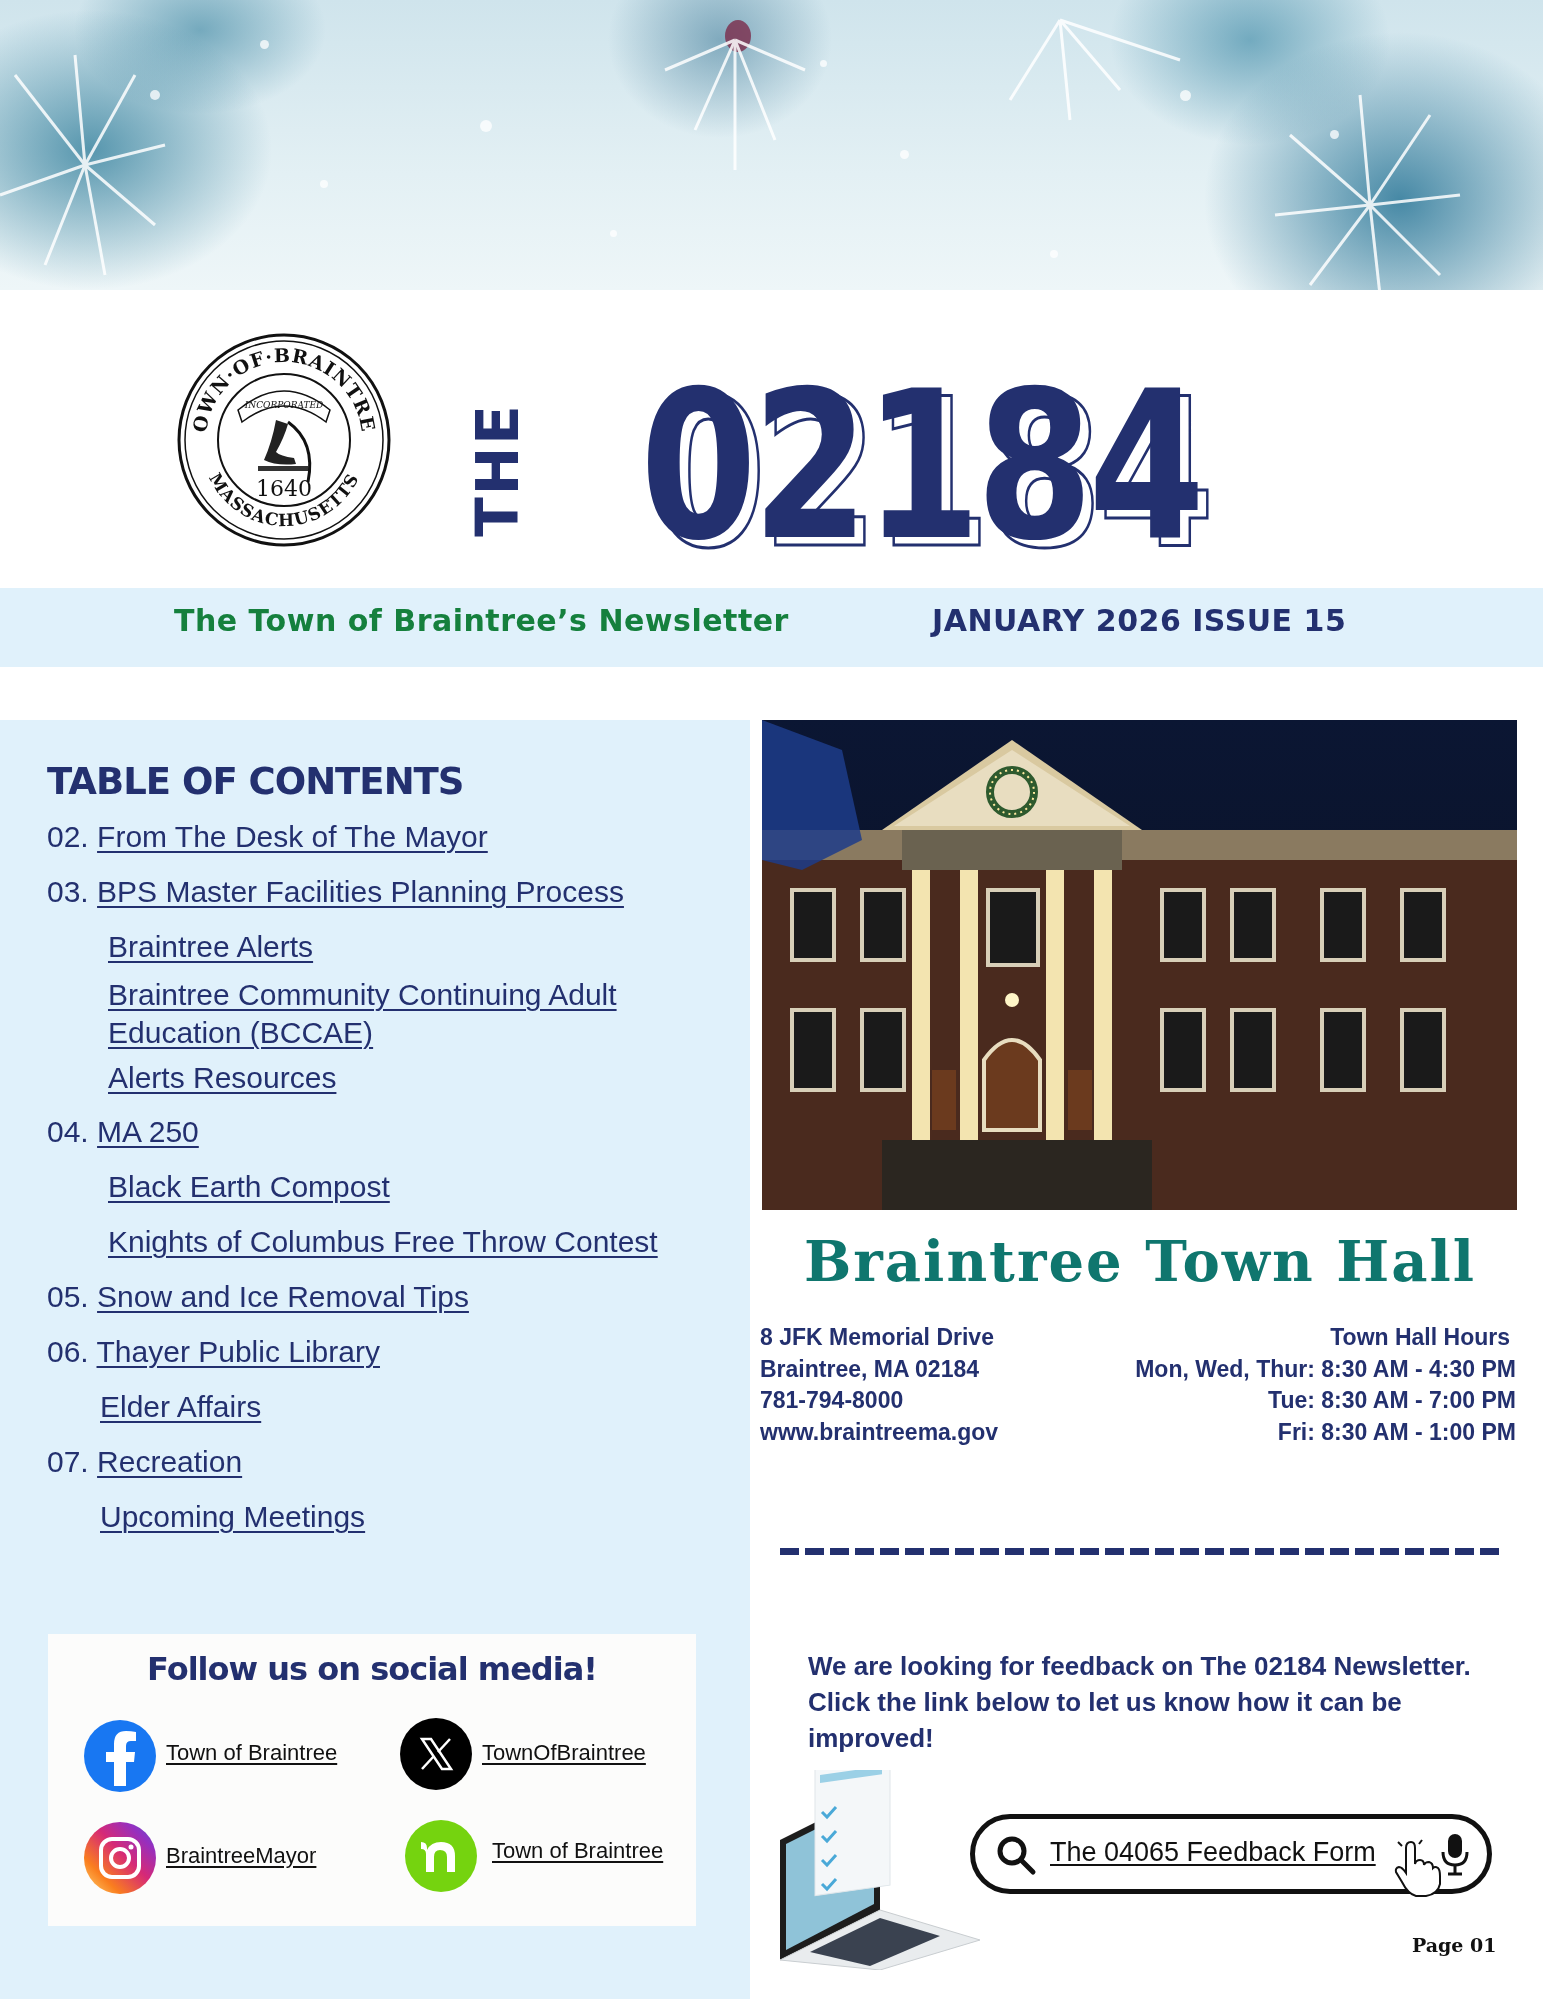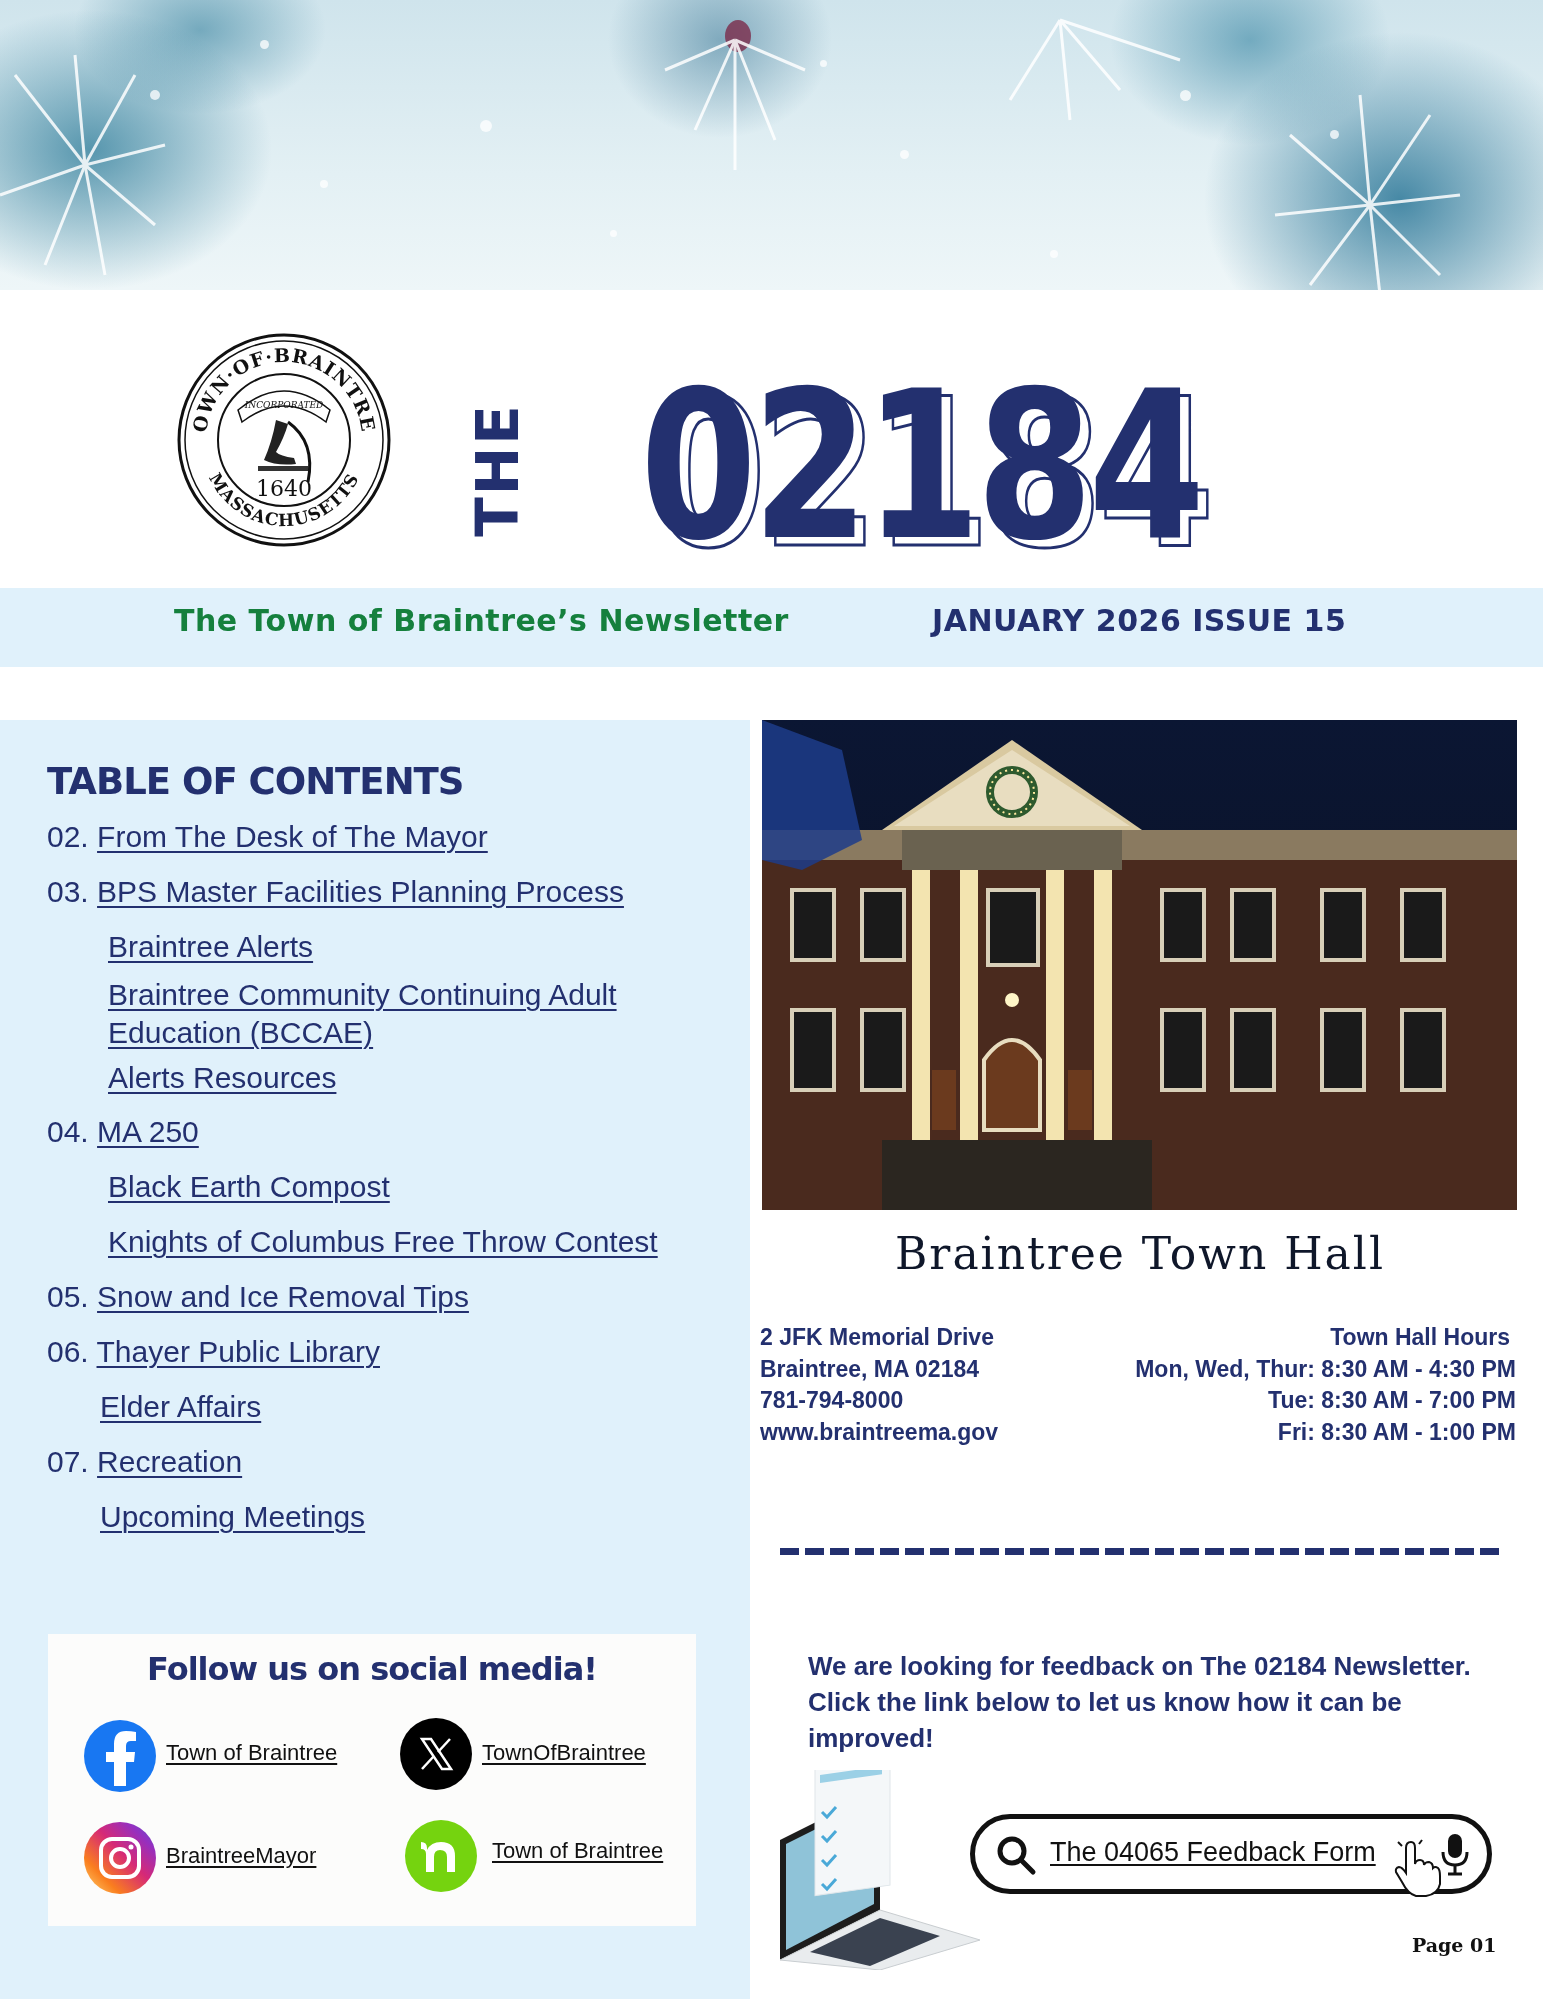--- a/index.html
+++ b/index.html
@@ -39,22 +39,22 @@
   .toc-row .num { text-decoration:none; }
   .toc-row a { color:#23306f; text-decoration:underline; text-underline-offset:4px; text-decoration-thickness:2px; }
   
   .social-box { left:48px; top:1634px; width:648px; height:292px; background:#fcfcfb; }
   .social-title { left:48px; top:1650px; width:648px; text-align:center; font-family:"DejaVu Sans", sans-serif; font-weight:bold;
     font-size:32px; color:#23306f; letter-spacing:-1px; }
   .soc-icon { position:absolute; width:72px; height:72px; border-radius:50%; display:flex; align-items:center; justify-content:center; }
   .soc-label { position:absolute; font-size:22px; color:#111; text-decoration:underline; text-underline-offset:3px; white-space:nowrap; }
   
   .photo { left:762px; top:720px; width:755px; height:490px; overflow:hidden; background:#0a1530; }
-  .th-title { left:760px; top:1228px; width:760px; text-align:center; font-family:"DejaVu Serif", serif; font-weight:normal;
-    font-size:44px; color:#0f172a; letter-spacing:2px; }
+  .th-title { left:760px; top:1228px; width:760px; text-align:center; font-family:"DejaVu Serif", serif; font-weight:bold;
+    font-size:56px; color:#0f766e; letter-spacing:2px; }
   .addr { left:760px; top:1322px; font-size:23px; color:#23306f; line-height:31.5px; font-weight:bold; }
   .hours { right:29px; top:1322px; font-size:23px; color:#23306f; line-height:31.5px; text-align:right; font-weight:bold; }
   .hours div, .addr div { white-space:nowrap; }
   .dashes { left:780px; top:1548px; width:720px; height:7px;
     background:repeating-linear-gradient(90deg, #23306f 0 19px, transparent 19px 25px); }
   .feedback-text { left:808px; top:1648px; width:700px; font-size:26px; line-height:36px; color:#23306f; font-weight:bold; }
   .laptop { left:770px; top:1770px; width:220px; height:200px; }
   .search-pill { left:970px; top:1814px; width:522px; height:80px; border:5px solid #111; border-radius:44px; background:#fff; box-sizing:border-box; }
   .search-q { left:995px; top:1834px; }
   .search-link { left:1050px; top:1837px; font-size:27px; color:#111; text-decoration:underline; text-underline-offset:3px; white-space:nowrap; }
@@ -275,21 +275,21 @@
     <rect x="170" y="350" width="24" height="60" fill="#6b3a1e"></rect>
       <rect x="306" y="350" width="24" height="60" fill="#6b3a1e"></rect>
     <circle cx="250" cy="280" r="7" fill="#fff6c8"></circle>
     <rect x="120" y="420" width="270" height="70" fill="#2b2620"></rect>
     <polygon points="0,0 80,30 100,120 40,150 0,140" fill="#1d3c8a" opacity=".85"></polygon>
   </svg>
 </div>
 
 <div class="abs th-title">Braintree Town Hall</div>
 <div class="abs addr">
-  <div>2 JFK Memorial Drive</div>
+  <div>8 JFK Memorial Drive</div>
   <div>Braintree, MA 02184</div>
   <div>781-794-8000</div>
   <div>www.braintreema.gov</div>
 </div>
 <div class="abs hours">
   <div style="padding-right:6px">Town Hall Hours</div>
   <div>Mon, Wed, Thur: 8:30 AM - 4:30 PM</div>
   <div>Tue: 8:30 AM - 7:00 PM</div>
   <div>Fri: 8:30 AM - 1:00 PM</div>
 </div>

